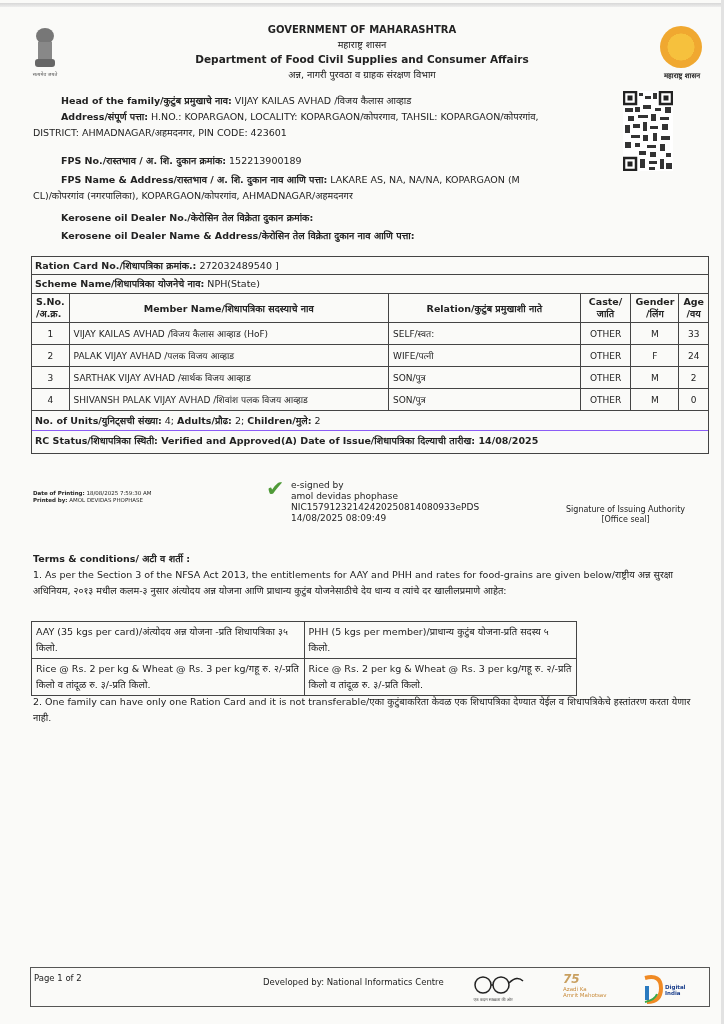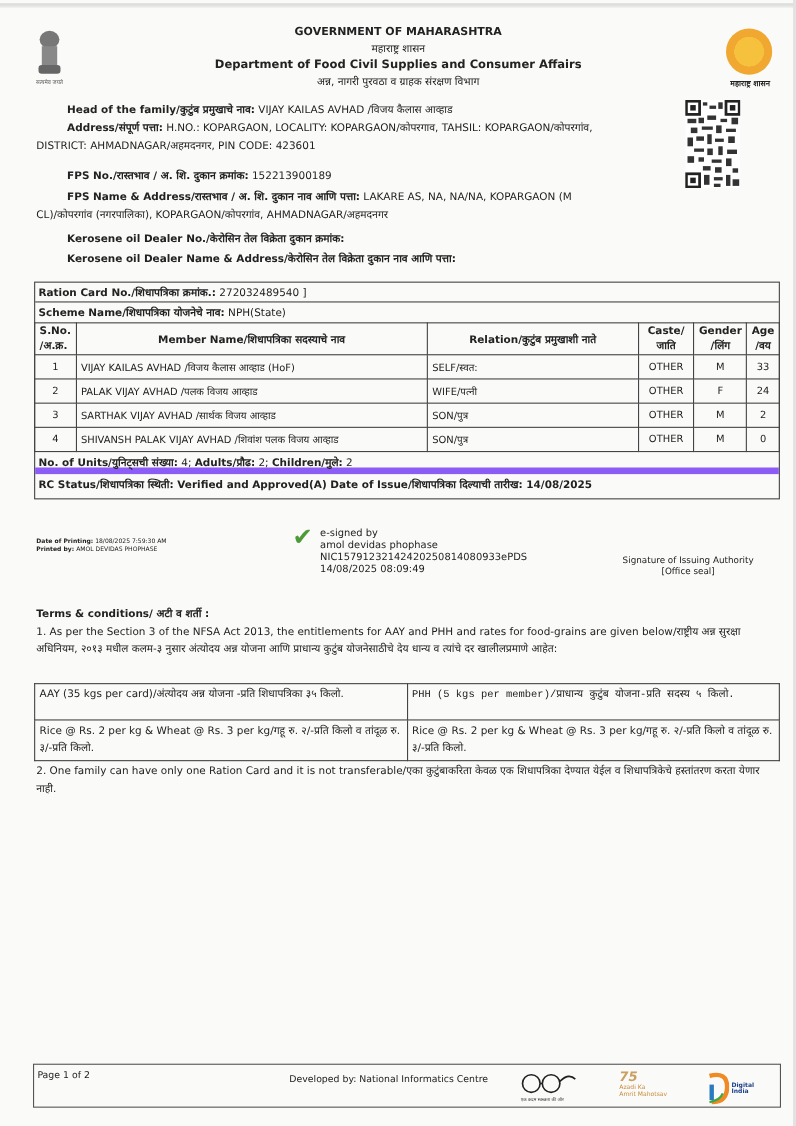--- a/index.html
+++ b/index.html
@@ -173,21 +173,21 @@
       <tr>
         <td class="center">4</td>
         <td>SHIVANSH PALAK VIJAY AVHAD /शिवांश पलक विजय आव्हाड</td>
         <td>SON/पुत्र</td>
         <td class="center">OTHER</td>
         <td class="center">M</td>
         <td class="center">0</td>
       </tr>
     </tbody>
   </table>
-  <div style="font-size:9.5px; padding:3px 3px; border-bottom:6px solid #8b5cf6; height:20px; box-sizing:border-box;">
+  <div style="font-size:9.5px; padding:3px 3px; border-bottom:1px solid #8b5cf6; height:20px; box-sizing:border-box;">
     <b>No. of Units/युनिट्सची संख्या:</b><span> 4; </span><b>Adults/प्रौढ:</b><span> 2; </span><b>Children/मुले:</b><span> 2</span>
   </div>
   <div style="font-size:9.5px; padding:3px 3px; height:22px; box-sizing:border-box;font-weight:bold;">
     <b>RC Status/शिधापत्रिका स्थिती:</b><span> Verified and Approved(A) </span><b>Date of Issue/शिधापत्रिका दिल्याची तारीख:</b><span> 14/08/2025</span>
   </div>
 </div>
 
 <div class="abs small" style="left:33px; top:490px;">
   <div><span>Date of Printing:</span><span style="font-weight:normal"> 18/08/2025 7:59:30 AM</span></div>
   <div><span>Printed by:</span><span style="font-weight:normal"> AMOL DEVIDAS PHOPHASE</span></div>
@@ -203,25 +203,25 @@
 <div class="abs sig">
   <div>Signature of Issuing Authority</div>
   <div>[Office seal]</div>
 </div>
 
 <div class="terms" style="top:551px;">
   <div style="font-weight:bold;">Terms &amp; conditions/ अटी व शर्ती :</div>
   <div>1. As per the Section 3 of the NFSA Act 2013, the entitlements for AAY and PHH and rates for food-grains are given below/राष्ट्रीय अन्न सुरक्षा अधिनियम, २०१३ मधील कलम-३ नुसार अंत्योदय अन्न योजना आणि प्राधान्य कुटुंब योजनेसाठीचे देय धान्य व त्यांचे दर खालीलप्रमाणे आहेत:</div>
 </div>
 
-<table class="abs" style="left:31px; top:621px; width:678px; font-size:9.5px;">
+<table class="abs" style="left:31px; top:621px; width:546px; font-size:9.5px;">
   <tbody>
       <tr>
     <td style="width:50%; height:28px; vertical-align:top; line-height:16px;">AAY (35 kgs per card)/अंत्योदय अन्न योजना -प्रति शिधापत्रिका ३५ किलो.</td>
-    <td style="vertical-align:top; line-height:16px;font-family:Liberation Mono, monospace;">PHH (5 kgs per member)/प्राधान्य कुटुंब योजना-प्रति सदस्य ५ किलो.</td>
+    <td style="vertical-align:top; line-height:16px;">PHH (5 kgs per member)/प्राधान्य कुटुंब योजना-प्रति सदस्य ५ किलो.</td>
   </tr>
   <tr>
     <td style="height:28px; vertical-align:top; line-height:16px;">Rice @ Rs. 2 per kg &amp; Wheat @ Rs. 3 per kg/गहू रु. २/-प्रति किलो व तांदूळ रु. ३/-प्रति किलो.</td>
     <td style="vertical-align:top; line-height:16px;">Rice @ Rs. 2 per kg &amp; Wheat @ Rs. 3 per kg/गहू रु. २/-प्रति किलो व तांदूळ रु. ३/-प्रति किलो.</td>
   </tr>
 </tbody>
   </table>
 
 <div class="terms" style="top:694px;">
   <div>2. One family can have only one Ration Card and it is not transferable/एका कुटुंबाकरिता केवळ एक शिधापत्रिका देण्यात येईल व शिधापत्रिकेचे हस्तांतरण करता येणार नाही.</div>

